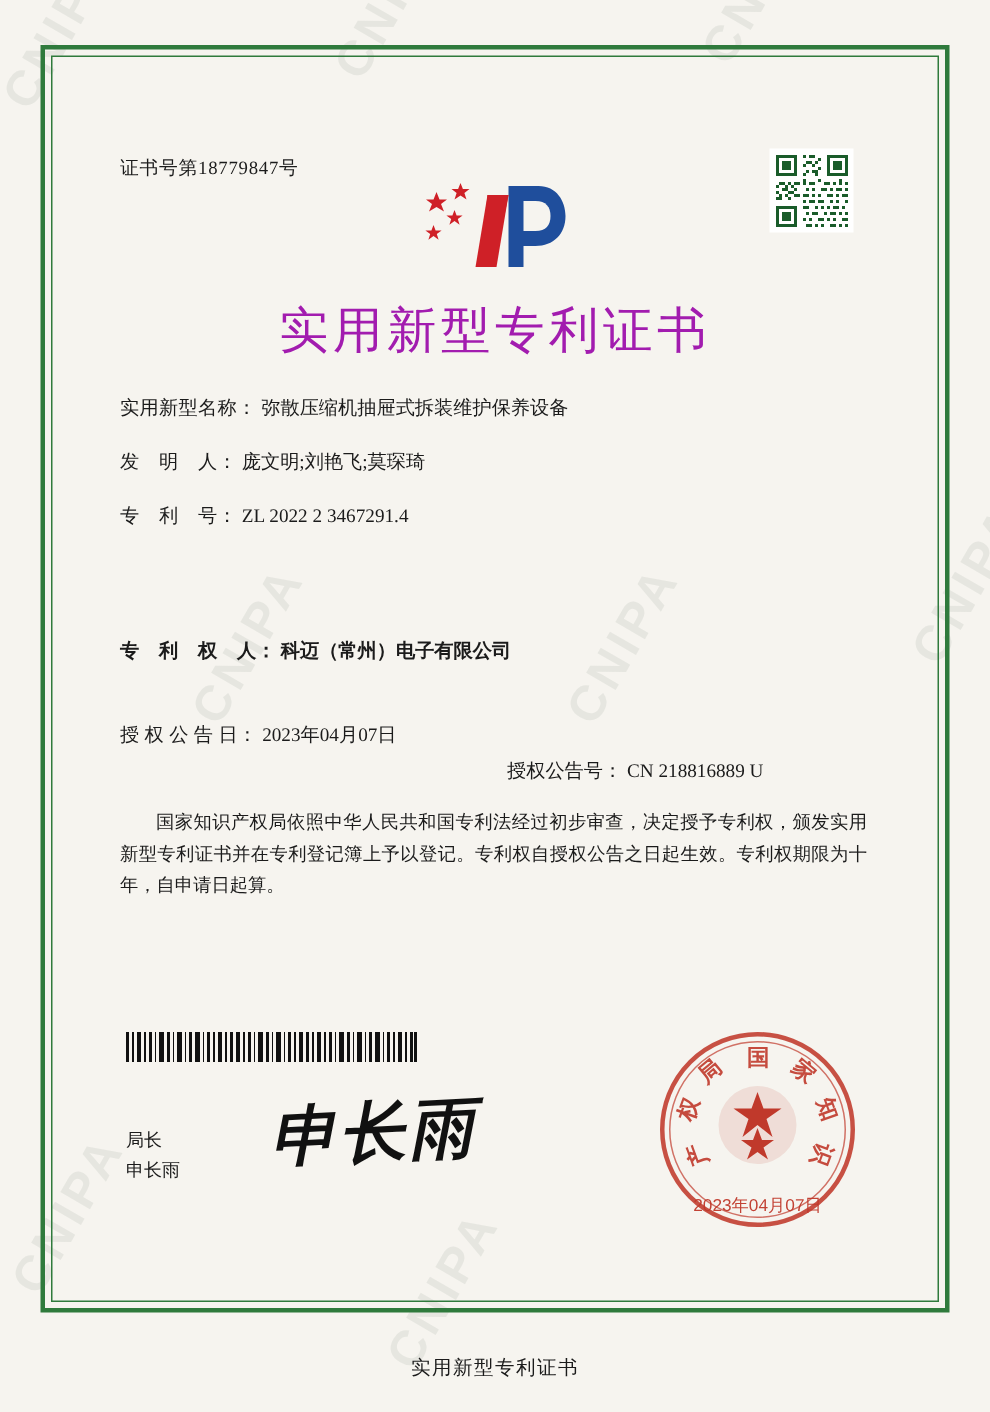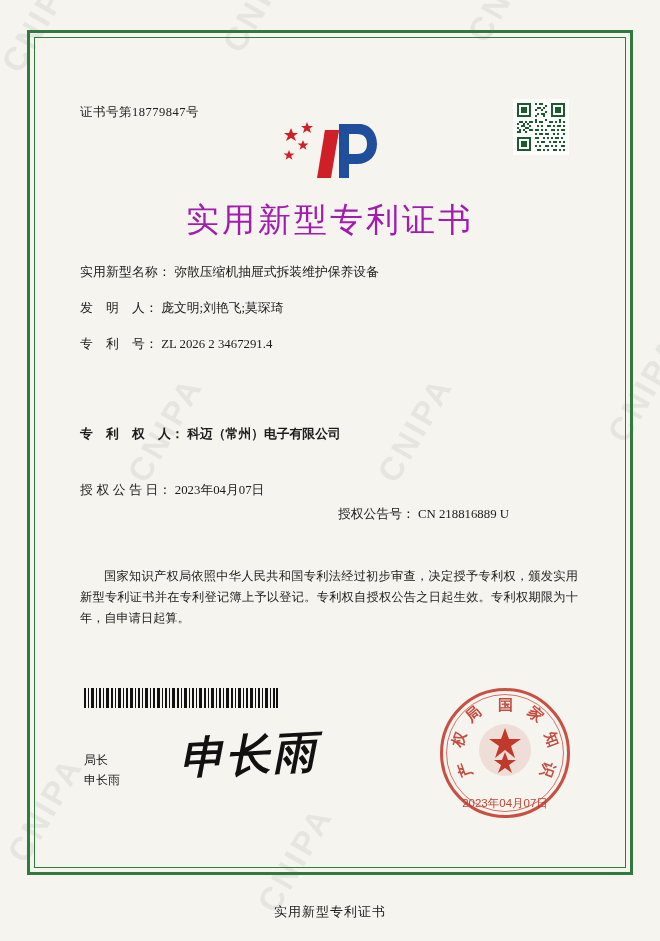--- a/index.html
+++ b/index.html
@@ -147,21 +147,21 @@
   .para {
     position: absolute;
     left: 80px;
     width: 498px;
     font-size: 12.2px;
     line-height: 21px;
     text-align: justify;
     text-indent: 24px;
     color: #1b1b1b;
   }
-  .p1 { top: 538px; margin-top: 28px; }
+  .p1 { top: 538px; }
   .p2 { top: 600px; }
 
   
   .barcode {
     position: absolute;
     left: 84px;
     top: 688px;
     width: 194px;
     height: 20px;
   }
@@ -402,21 +402,21 @@
   <div class="field f1">
     <span class="lbl">实用新型名称：</span>
     <span class="val">弥散压缩机抽屉式拆装维护保养设备</span>
   </div>
   <div class="field f2">
     <span class="lbl">发　明　人：</span>
     <span class="val">庞文明;刘艳飞;莫琛琦</span>
   </div>
   <div class="field f3">
     <span class="lbl">专　利　号：</span>
-    <span class="val">ZL 2026 2 3467291.4</span>
+    <span class="val">ZL 2022 2 3467291.4</span>
   </div>
   <div class="field f5">
     <span class="lbl">专　利　权　人：</span>
     <span class="val">科迈（常州）电子有限公司</span>
   </div>
   <div class="field f7">
     <span class="lbl">授 权 公 告 日：</span>
     <span class="val">2023年04月07日</span>
   </div>
   <div class="pub-no">

